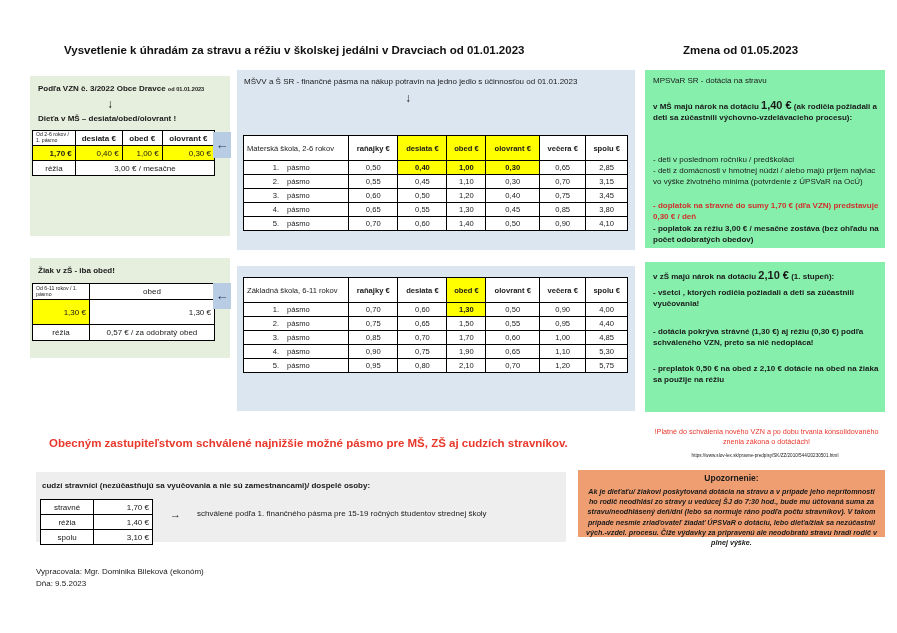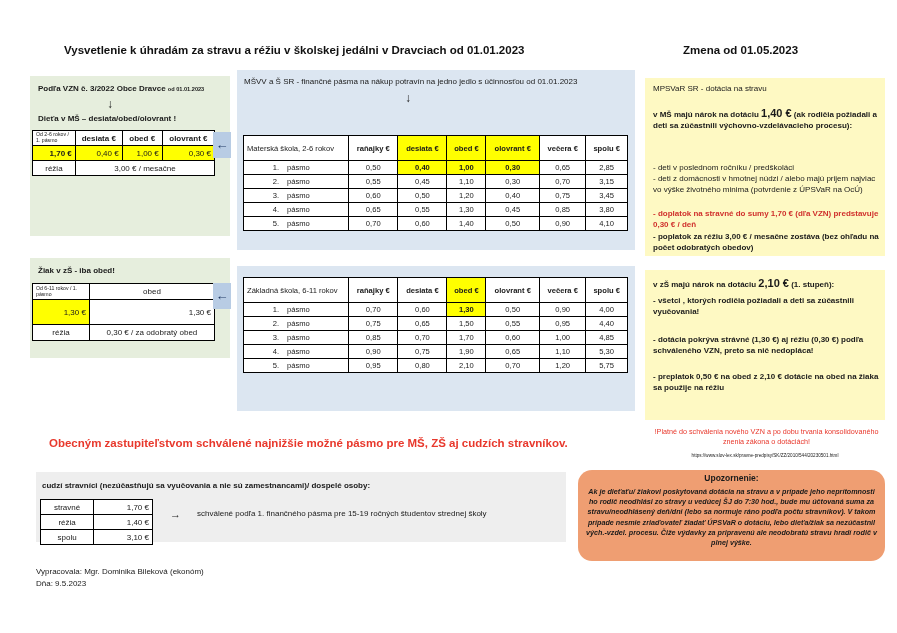--- a/index.html
+++ b/index.html
@@ -35,38 +35,37 @@
   }
 
   
   .panel-green {
     background: #e6eedd;
   }
   .panel-blue {
     background: #dce6f1;
   }
   .panel-peach {
-    background: #fef9c3;
-    margin-top: 8px;
+    background: #86efac;
   }
   .panel-grey {
     background: #eeeeee;
   }
   .panel-orange {
     background: #ef9e72;
   }
 
   #panel-vzn-ms   { left: 30px;  top: 76px;  width: 200px; height: 160px; }
   #panel-vzn-zs   { left: 30px;  top: 258px; width: 200px; height: 100px; }
   #panel-msvv     { left: 237px; top: 70px;  width: 398px; height: 180px; }
   #panel-zs-fin   { left: 237px; top: 266px; width: 398px; height: 145px; }
   #panel-mpsvar1  { left: 645px; top: 70px;  width: 240px; height: 178px; }
   #panel-mpsvar2  { left: 645px; top: 262px; width: 240px; height: 150px; }
   #panel-cudzi    { left: 36px;  top: 472px; width: 530px; height: 70px; }
-  #panel-upozorn  { left: 578px; top: 470px; width: 307px; height: 91px; border-radius: 14px; }
+  #panel-upozorn  { left: 578px; top: 470px; width: 307px; height: 67px; }
 
   
   .ptext {
     position: absolute;
     font-size: 8px;
     line-height: 1.35;
     color: #1a1a1a;
   }
   .b { font-weight: bold; }
   .tiny { font-size: 5.6px; font-weight: bold; }
@@ -248,21 +247,21 @@
     <tr>
       <td class="lbl" style="width:54px;">Od 6-11 rokov / 1. pásmo</td>
       <td class="ta-l" style="width:129px;">obed</td>
     </tr>
     <tr>
       <td class="hl-yellow ta-r" style="height:22px;">1,30 €</td>
       <td class="ta-r" style="height:22px;">1,30 €</td>
     </tr>
     <tr>
       <td class="ta-l">réžia</td>
-      <td>0,30 € / za odobratý obed</td>
+      <td>0,57 € / za odobratý obed</td>
     </tr>
   </tbody>
 </table>
 
 <div class="arrow-left-box" id="arrow-ms">←</div>
 <div class="arrow-left-box" id="arrow-zs">←</div>
 
 <div class="abs panel-blue" id="panel-msvv">
   <div class="ptext" style="left:7px; top:7px;">MŠVV a Š SR -  finančné pásma na nákup potravín na jedno jedlo s účinnosťou od 01.01.2023</div>
   <div class="arrow-down" style="left:168px; top:22px;">↓</div>

